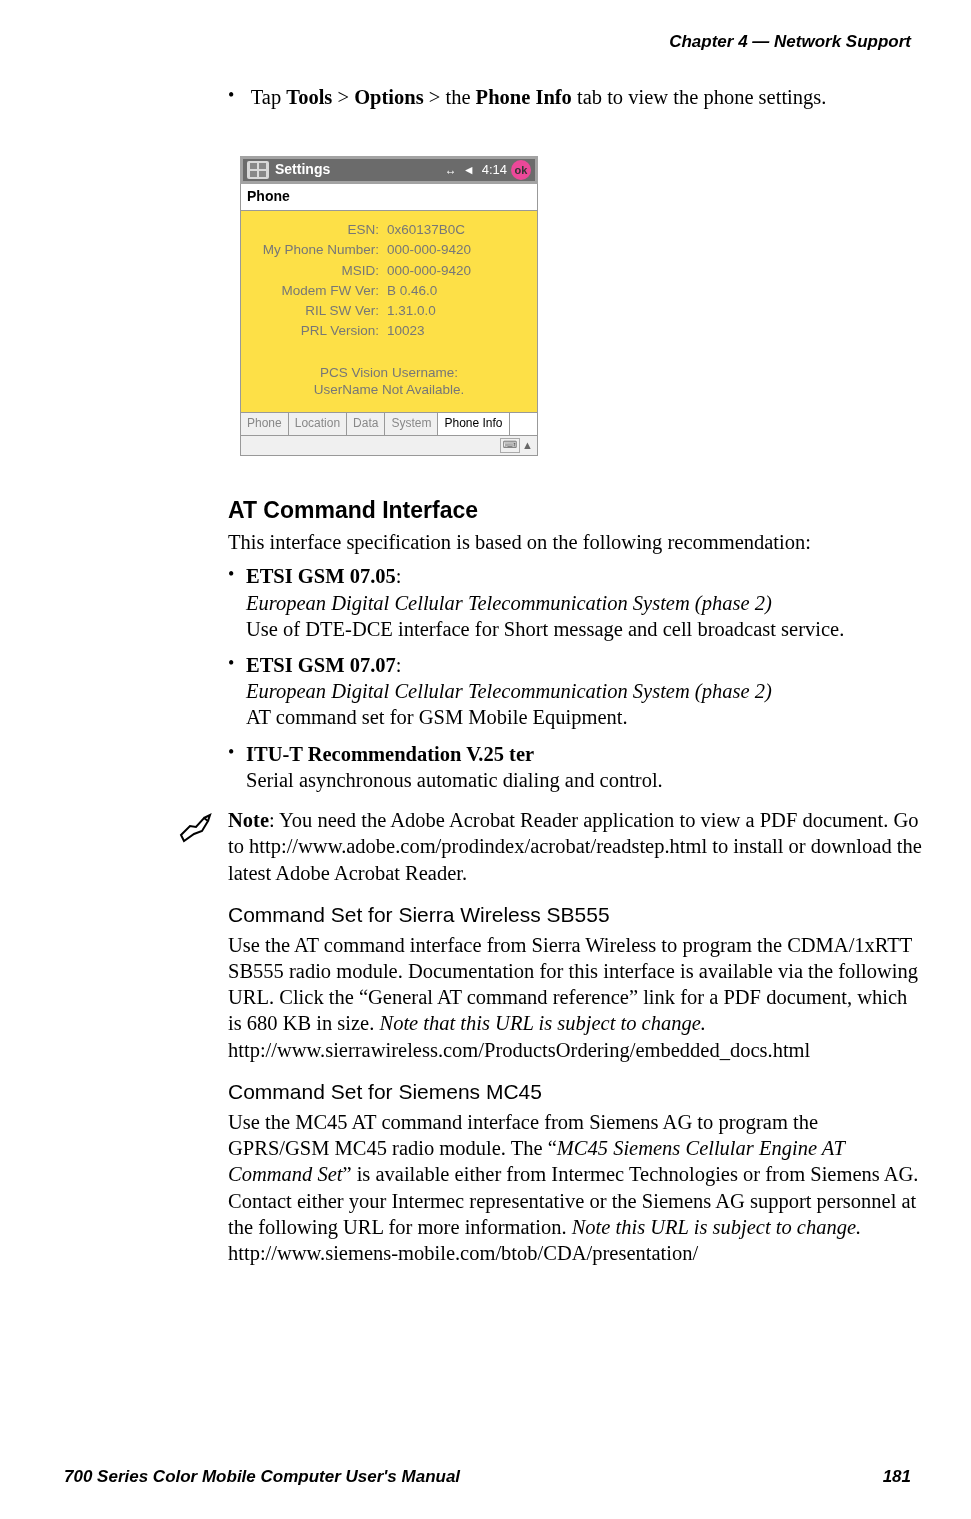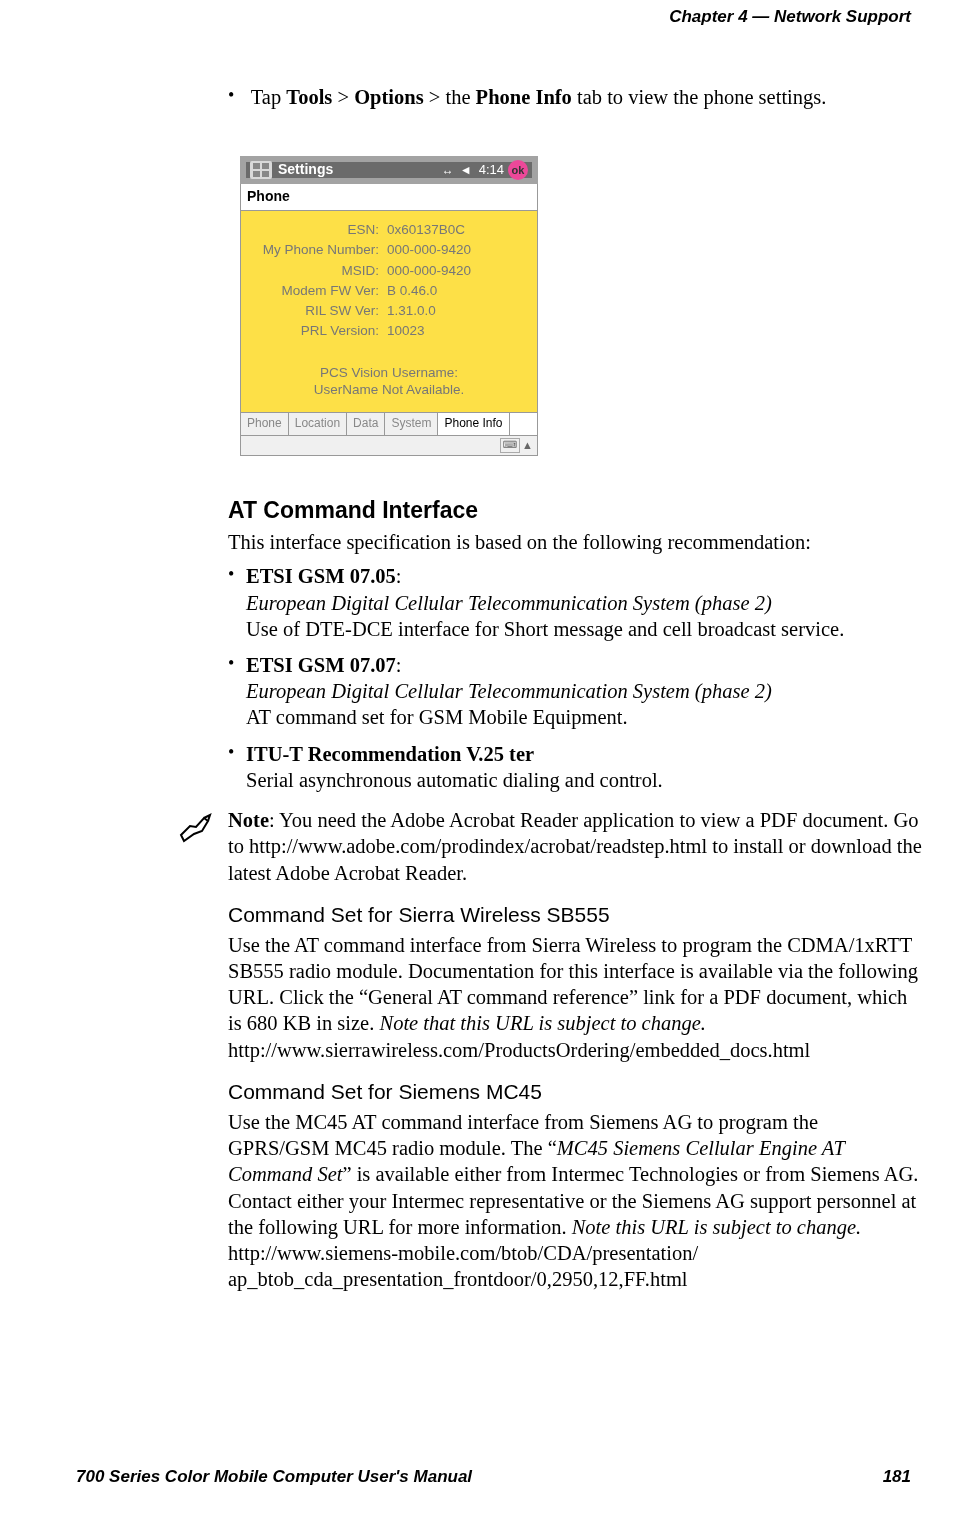--- a/index.html
+++ b/index.html
@@ -6,21 +6,21 @@
     body {
       width: 971px;
       height: 1519px;
       background: #fff;
       font-family: 'Times New Roman', Times, serif;
       color: #000;
       position: relative;
     }
     .header-right {
       position: absolute;
-      top: 7px;
+      top: 32px;
       right: 60px;
       font-style: italic;
       font-weight: bold;
       font-family: Arial, Helvetica, sans-serif;
       font-size: 17px;
     }
     .content {
       position: absolute;
       top: 84px;
       left: 228px;
@@ -43,21 +43,21 @@
     }
     .titlebar {
       background: #6b6b6b;
       color: #fff;
       height: 28px;
       display: flex;
       align-items: center;
       padding: 0 4px;
       font-family: Arial, sans-serif;
       font-size: 14px;
-      border: 6px solid #a3a3a3;
+      border: 3px solid #a3a3a3;
     }
     .titlebar .flag {
       width: 22px;
       height: 18px;
       background: #d9d9d9;
       margin-right: 6px;
       display: flex;
       align-items: center;
       justify-content: center;
       font-size: 13px;
@@ -139,21 +139,21 @@
     .note-icon {
       width: 42px;
       flex-shrink:0;
       margin-right:12px;
       margin-top:2px;
     }
     .note-body { flex:1; }
     .footer {
       position:absolute;
       bottom: 32px;
-      left: 76px;
+      left: 64px;
       right: 60px;
       display:flex;
       justify-content:space-between;
       font-family: Arial, Helvetica, sans-serif;
       font-style: italic;
       font-weight: bold;
       font-size: 17px;
     }
     .italic { font-style: italic; }
     .url { word-break: break-all; }
@@ -270,20 +270,19 @@
   <div>
     <span>Use the AT command interface from Sierra Wireless to program the CDMA/1xRTT SB555 radio module. Documentation for this interface is available via the following URL. Click the “General AT command reference” link for a PDF document, which is 680 KB in size. </span><span class="italic">Note that this URL is subject to change.</span>
   </div>
   <div class="url">http://www.sierrawireless.com/ProductsOrdering/embedded_docs.html</div>
 
   <div class="section-h2">Command Set for Siemens MC45</div>
   <div>
     <span>Use the MC45 AT command interface from Siemens AG to program the GPRS/GSM MC45 radio module. The “</span><span class="italic">MC45 Siemens Cellular Engine AT Command Set</span><span>” is available either from Intermec Technologies or from Siemens AG. Contact either your Intermec representative or the Siemens AG support personnel at the following URL for more information. </span><span class="italic">Note this URL is subject to change.</span>
   </div>
   <div class="url">http://www.siemens-mobile.com/btob/CDA/presentation/</div>
-  <div class="url">ap_btob_cda_presentation_frontdoor/0,2950,12,FF.html</div>
 
 </div>
 
 <div class="footer">
   <span>700 Series Color Mobile Computer User's Manual</span>
   <span>181</span>
 </div>
 
 </body></html>

